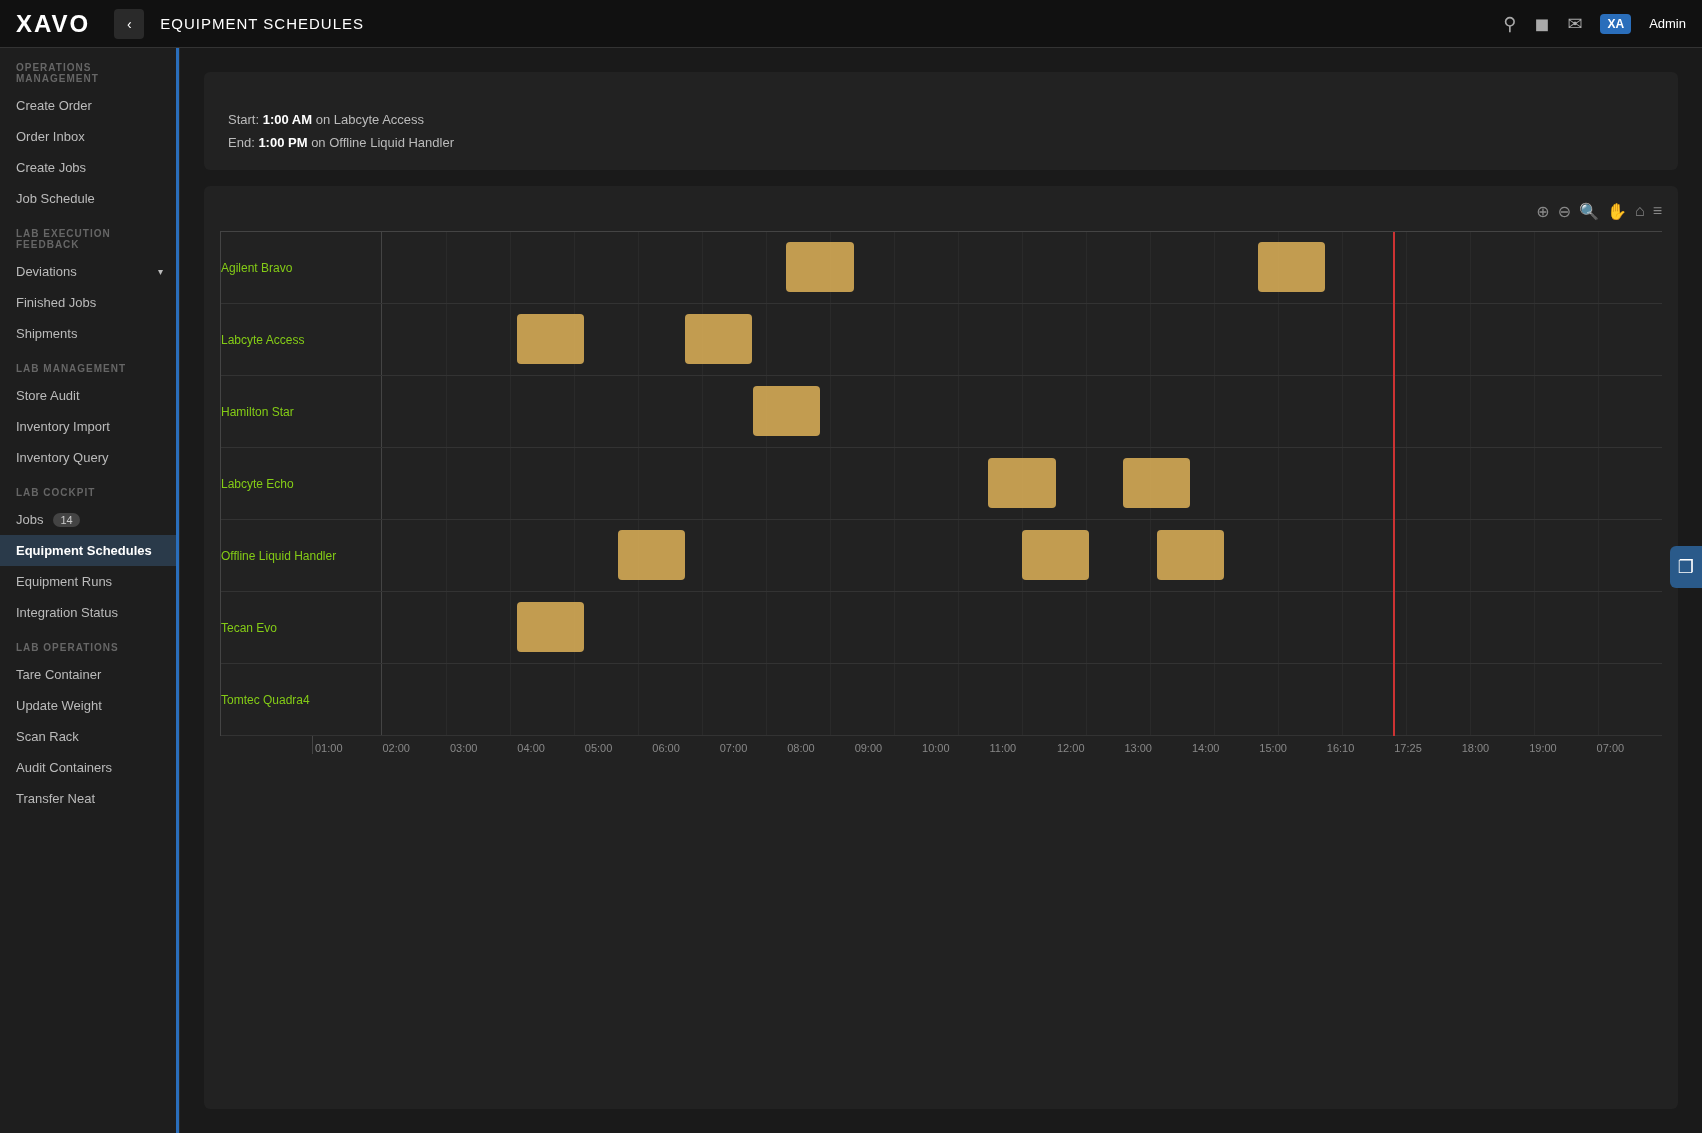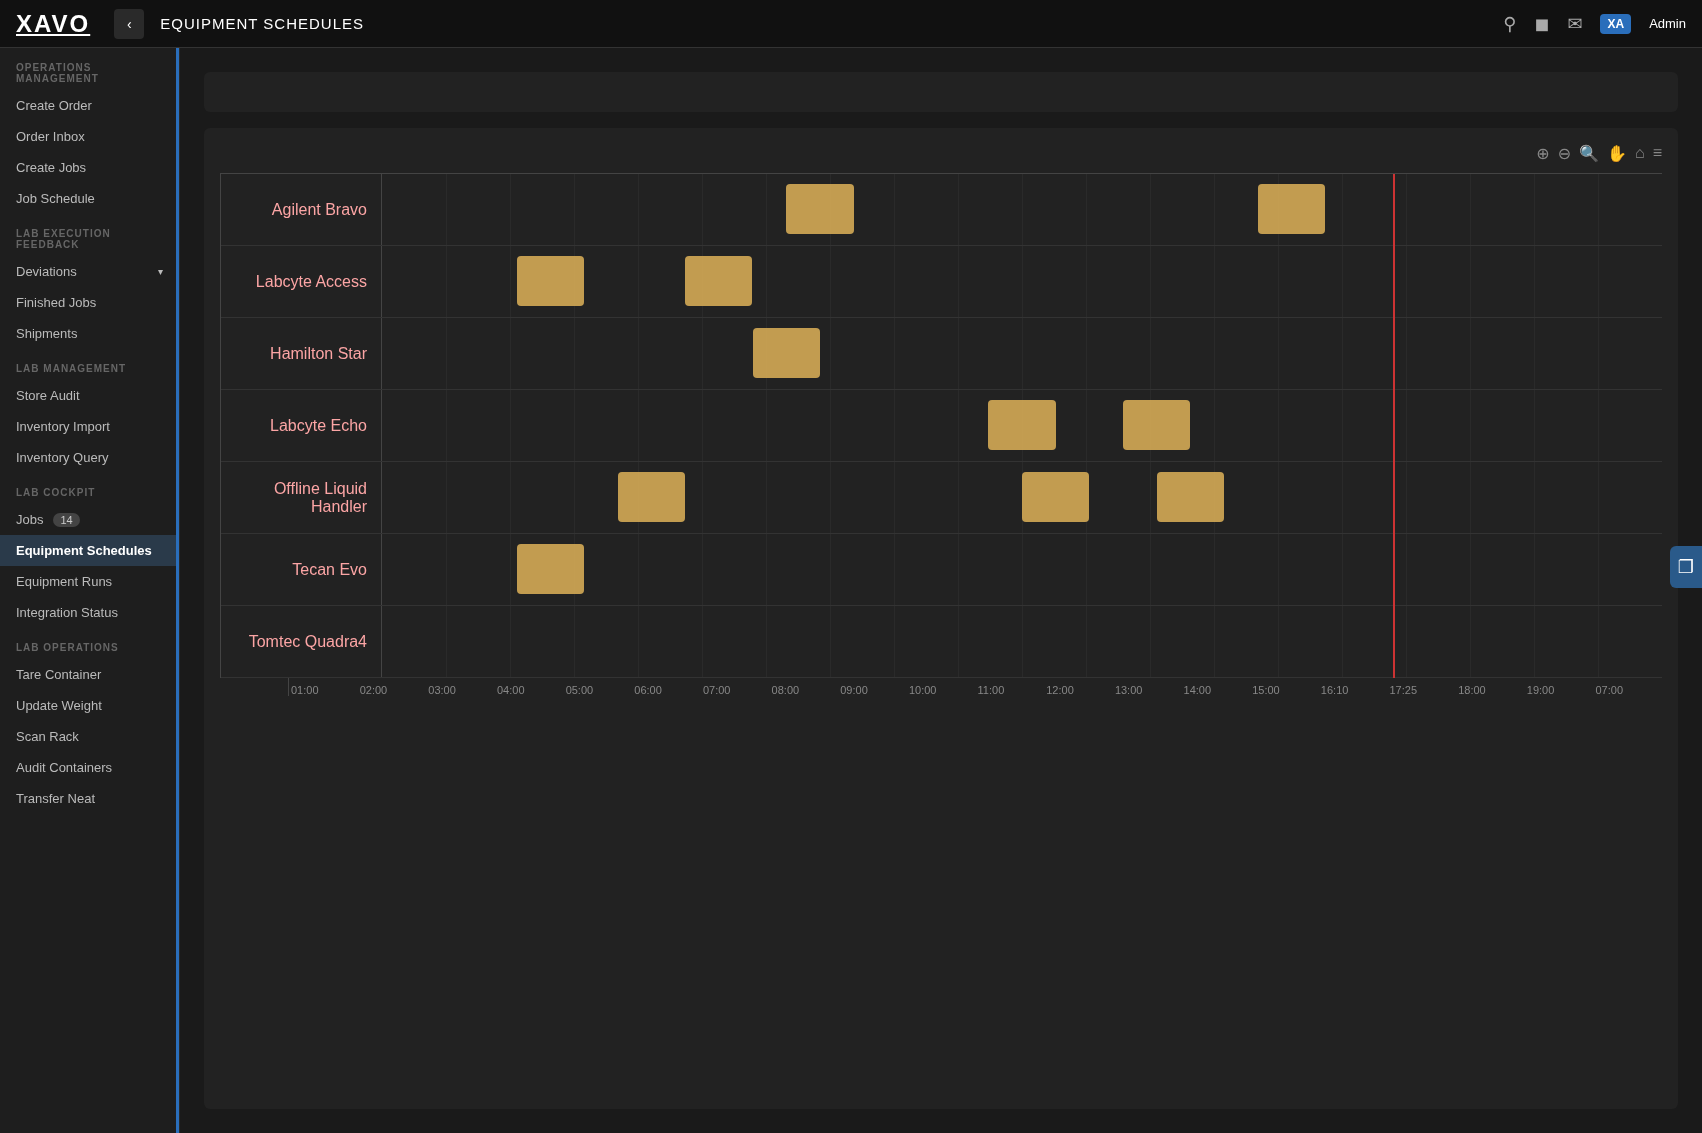--- a/index.html
+++ b/index.html
@@ -211,36 +211,36 @@
     .gantt-row {
       display: flex;
       align-items: center;
       height: 72px;
       border-bottom: 1px solid #333;
       position: relative;
     }
     .gantt-row-label {
       width: 160px;
       flex-shrink: 0;
-      color: #fca5a5;
-      font-size: 16px;
-      text-align: right;
+      color: #84cc16;
+      font-size: 12px;
+      text-align: left;
       padding-right: 14px;
     }
     .gantt-row-track {
       flex: 1;
       height: 100%;
       position: relative;
       border-left: 1px solid #444;
     }
 
     
     .gantt-time-axis {
       display: flex;
-      margin-left: 68px;
+      margin-left: 92px;
       border-left: 1px solid #444;
       padding-top: 6px;
     }
     .gantt-time-tick {
       flex: 1;
       color: #888;
       font-size: 11px;
       text-align: left;
       padding-left: 2px;
     }
@@ -276,21 +276,21 @@
       padding: 10px 8px;
       border-radius: 6px 0 0 6px;
       cursor: pointer;
       font-size: 18px;
     }
   </style>
 </head>
 <body>
 
 <div class="topbar">
-  <span class="logo" style="text-transform:uppercase;text-decoration:underline;">xavo</span>
+  <span class="logo" style="text-transform:uppercase;">xavo</span>
   <button class="topbar-back">‹</button>
   <span class="topbar-title">EQUIPMENT SCHEDULES</span>
   <div class="topbar-icons">
     <span class="topbar-icon">⚲</span>
     <span class="topbar-icon">◼</span>
     <span class="topbar-icon">✉</span>
     <span class="user-badge">XA</span>
     <span class="user-name">Admin</span>
   </div>
 </div>
@@ -360,20 +360,32 @@
         <span>Audit Containers</span>
       </div>
       <div class="sidebar-item">
         <span>Transfer Neat</span>
       </div>
     </nav>
 
   <main class="main">
 
     <div class="info-panel">
+      <div class="schedule-info">
+        <div class="schedule-info-row">
+          <span>Start:</span>
+          <strong>1:00 AM</strong>
+          <span>on Labcyte Access</span>
+        </div>
+        <div class="schedule-info-row">
+          <span>End:</span>
+          <strong>1:00 PM</strong>
+          <span>on Offline Liquid Handler</span>
+        </div>
+      </div>
     </div>
 
     <div class="chart-panel">
       <div class="chart-toolbar">
         <span title="Zoom In">⊕</span>
         <span title="Zoom Out">⊖</span>
         <span title="Search">🔍</span>
         <span title="Pan">✋</span>
         <span title="Home">⌂</span>
         <span title="Menu">≡</span>

